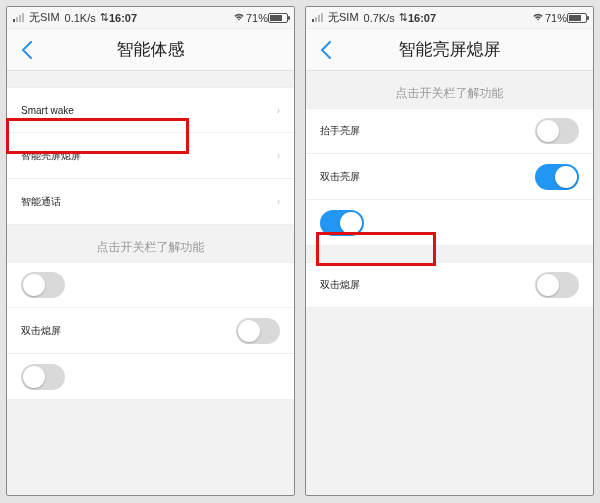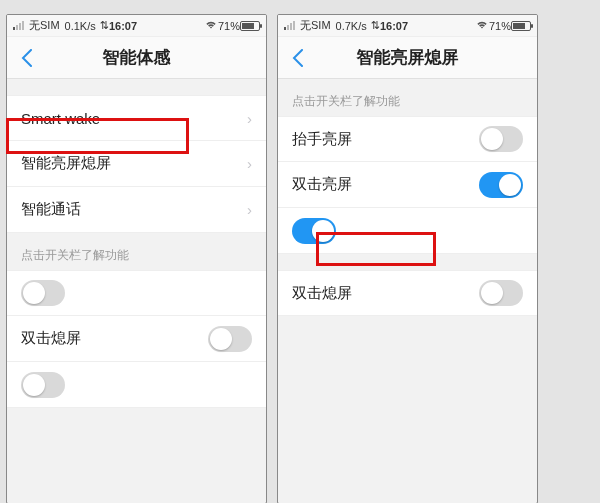--- a/index.html
+++ b/index.html
@@ -10,29 +10,28 @@
     height: 503px;
     overflow: hidden;
     position: relative;
   }
   .phones {
     display: flex;
     gap: 10px;
     padding: 6px 6px;
   }
   .phone {
-    width: 261px;
+    width: 289px;
     height: 490px;
     background: #f2f2f2;
     border: 1px solid #888;
     border-radius: 2px;
     display: flex;
     flex-direction: column;
     overflow: hidden;
-    margin-top: 8px;
   }
   
   .status {
     height: 22px;
     background: #f7f7f7;
     display: flex;
     align-items: center;
     font-size: 11px;
     color: #333;
     padding: 0 6px;
@@ -60,33 +59,33 @@
     display: flex;
     align-items: center;
     border-bottom: 1px solid #e0e0e0;
     position: relative;
   }
   .nav .back {
     position: absolute; left: 8px; top: 50%; transform: translateY(-50%);
     width: 24px; height: 24px; display:flex; align-items:center; justify-content:center;
   }
   .nav .title {
-    flex: 1; text-align: center; font-size: 17px; font-weight: 700; color: #222;
+    flex: 1; text-align: center; font-size: 17px; font-weight: 400; color: #222;
   }
   
   .group-header {
-    font-size: 12px; color: #999; padding: 14px 14px 6px;
+    font-size: 12px; color: #999; padding: 14px 14px 6px; text-align: center;
   }
   .row {
     background: #fff;
     height: 46px;
     display: flex;
     align-items: center;
     padding: 0 14px;
-    font-size: 15px;
+    font-size: 10px;
     color: #222;
     border-bottom: 1px solid #eee;
     position: relative;
   }
   .row.first { border-top: 1px solid #eee; }
   .row .label { flex: 1; }
   .row .chev { color: #c7c7cc; }
   
   .toggle {
     width: 44px; height: 26px; border-radius: 13px; position: relative;

